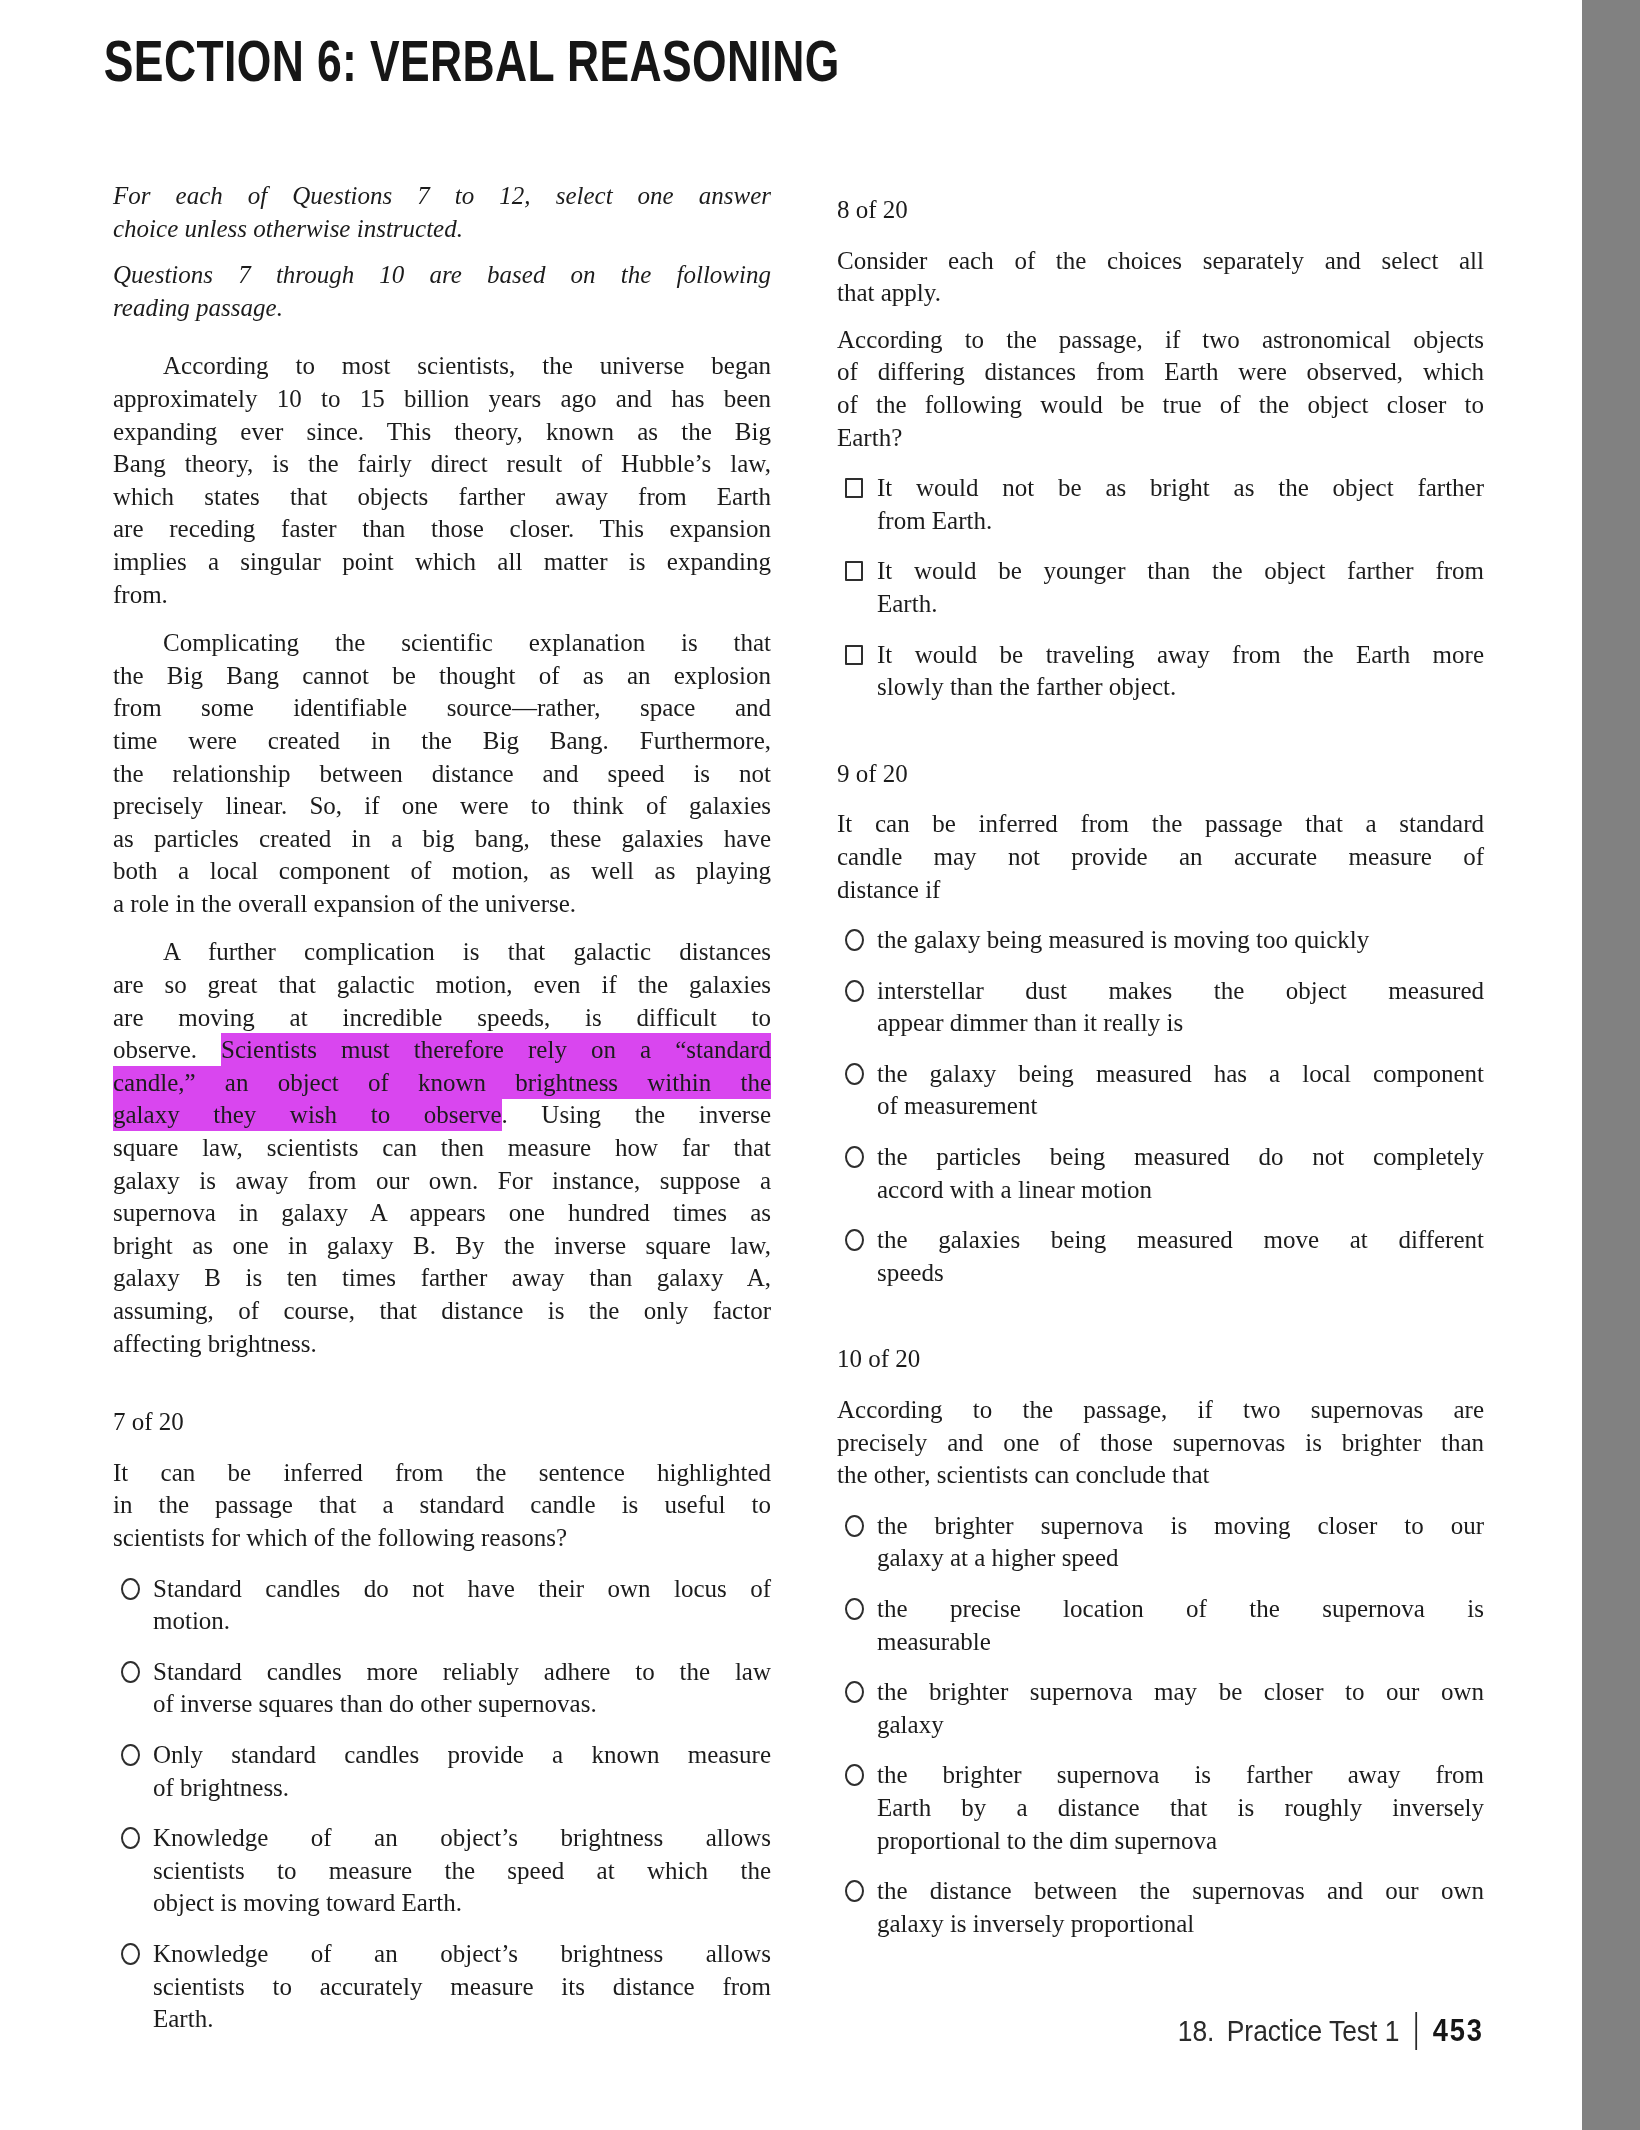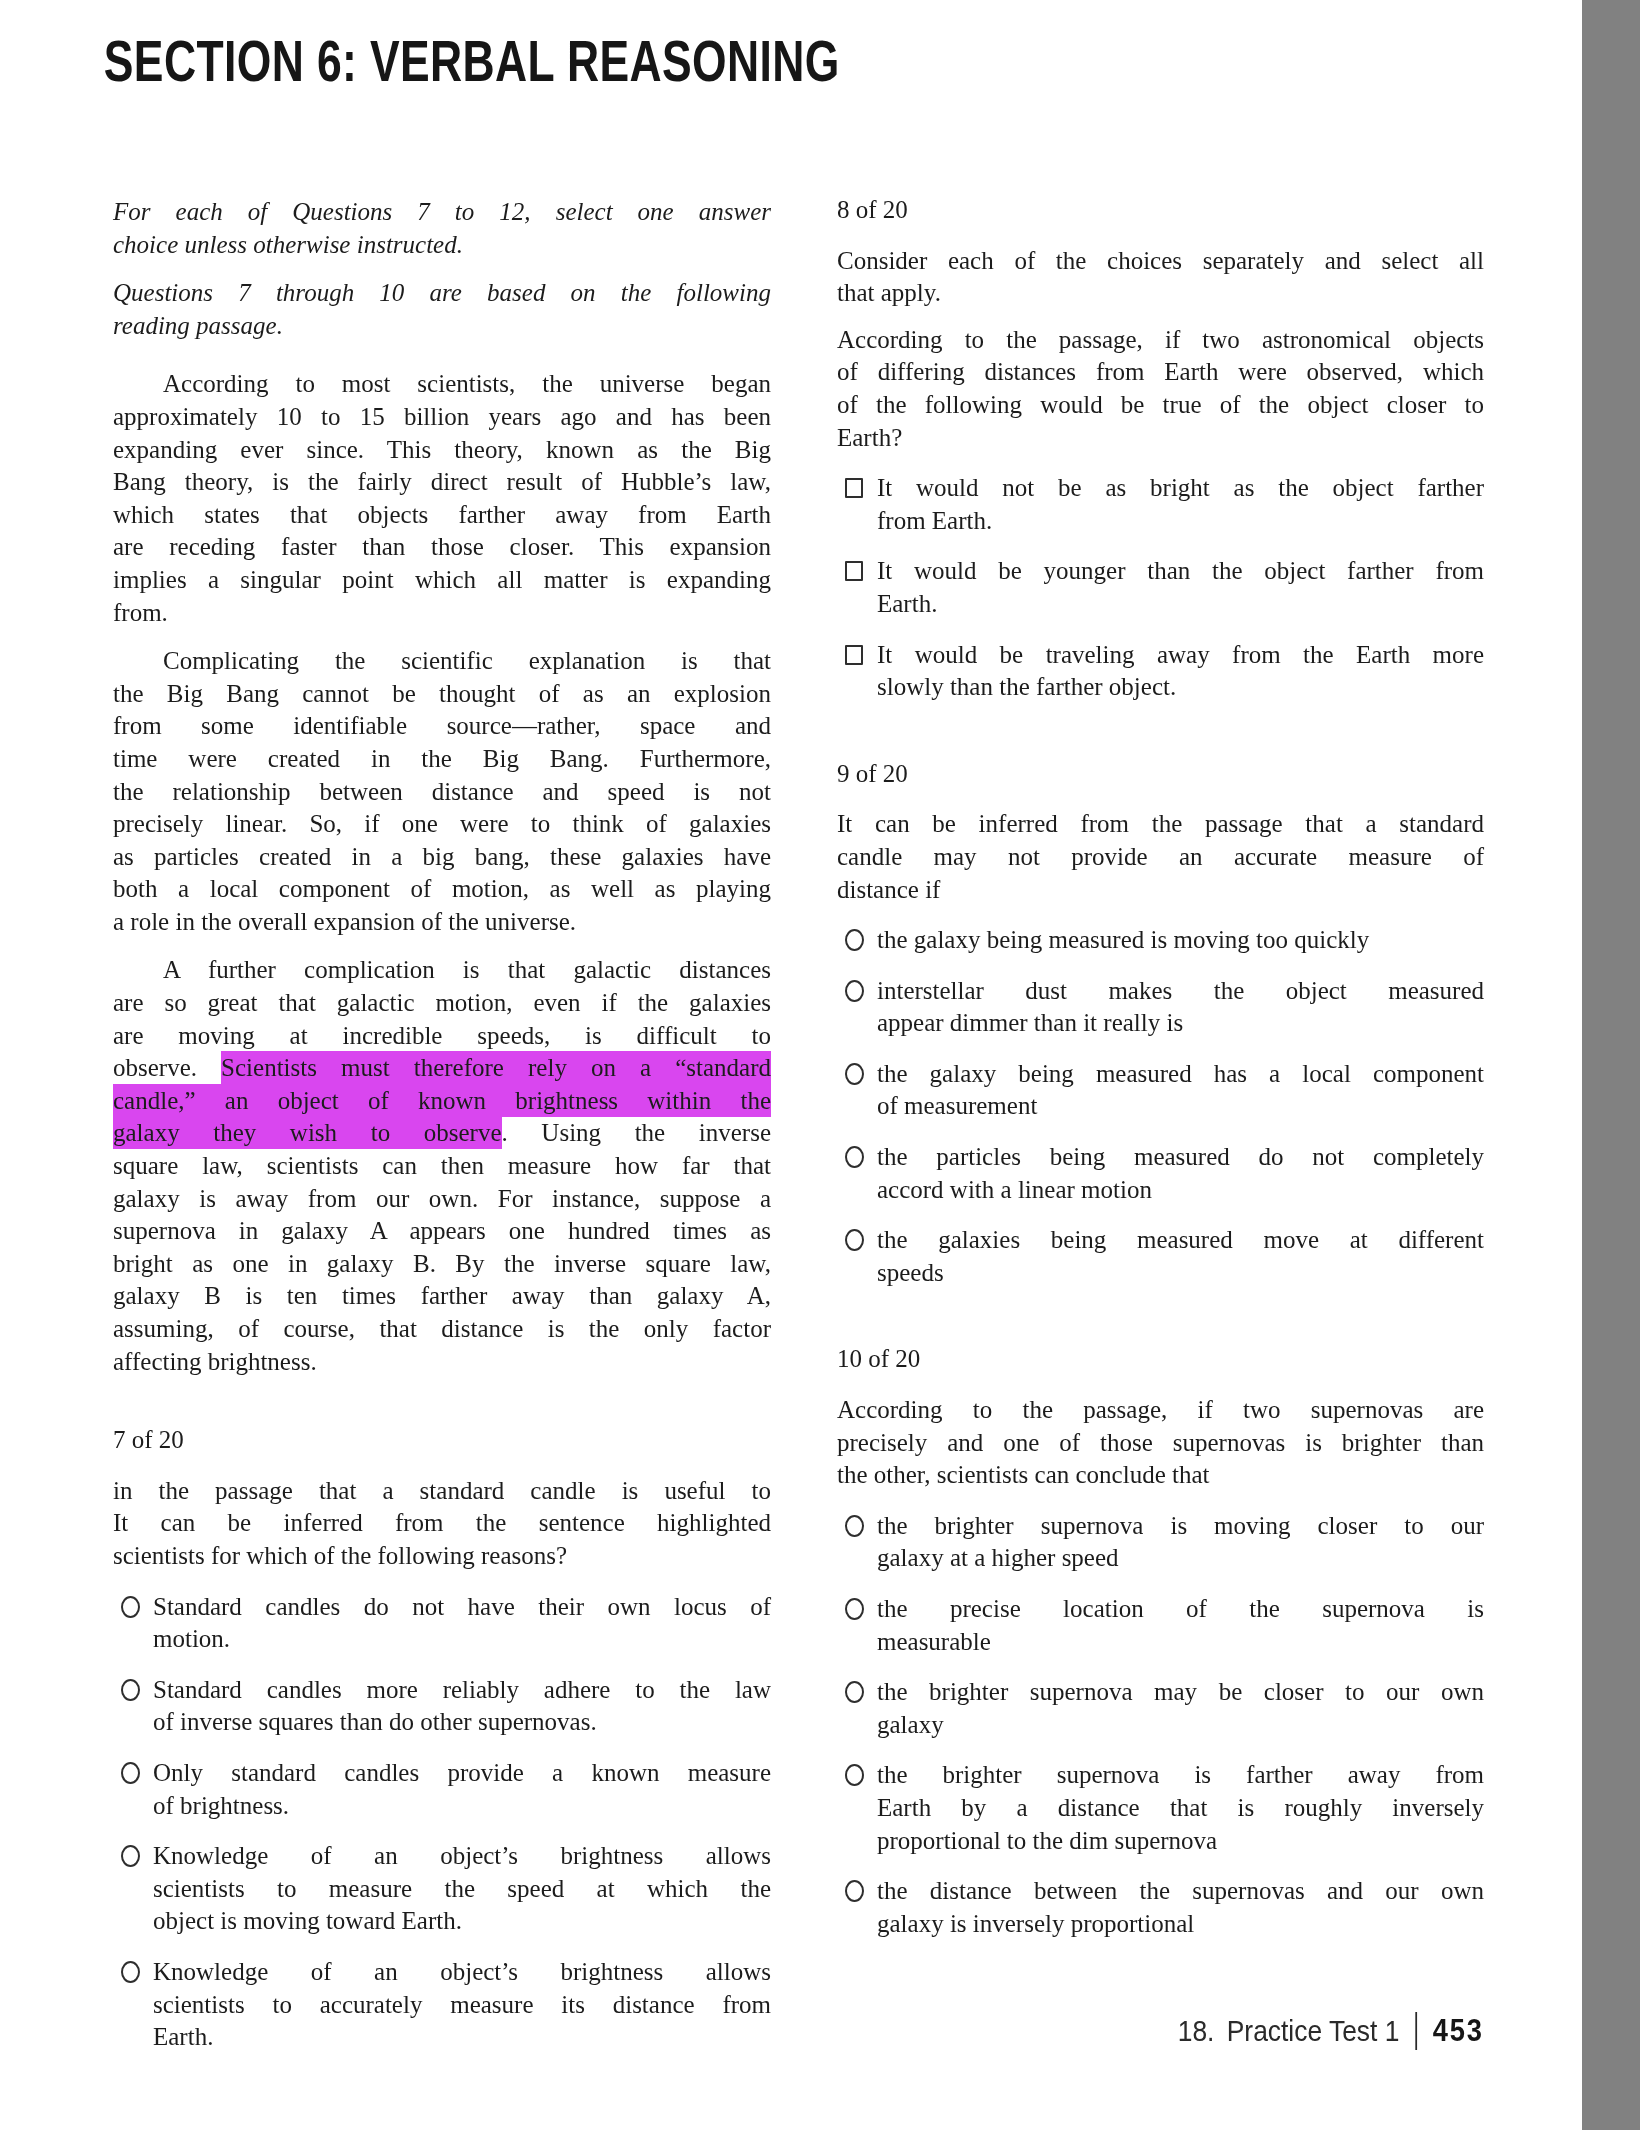--- a/index.html
+++ b/index.html
@@ -17,21 +17,21 @@
     letter-spacing:0.5px; transform:scaleX(0.78); transform-origin:center; color:#161616;
   }
 
   .col { position:absolute; top:180px; font-size:25px; line-height:32.6px; }
   .col-left  { left:113px; width:658px; }
   .col-right { left:837px; width:647px; }
 
   .jline { text-align:justify; text-align-last:justify; min-height:32.6px; }
   .jline.last { text-align-last:left; }
 
-  .italic-para { font-style:italic; margin-bottom:14px;margin-top:16px; }
+  .italic-para { font-style:italic; margin-bottom:14px; }
   .mb2 { margin-bottom:26px; }
   .para { margin-bottom:16px; }
   .indent > .jline:first-child, .indent-head > .jline:first-child { text-indent:50px; }
 
   .hl { background:#d946ef; padding:3px 0; }
 
   .question { margin-top:46px; }
   .col-right .question:first-child { margin-top:14px; }
   .col-right .question + .question { margin-top:54px; }
   .qheader { margin-bottom:18px; }
@@ -108,22 +108,22 @@
         <div class="jline">bright as one in galaxy B. By the inverse square law,</div>
         <div class="jline">galaxy B is ten times farther away than galaxy A,</div>
         <div class="jline">assuming, of course, that distance is the only factor</div>
         <div class="jline last">affecting brightness.</div>
       </div>
   </section>
 
   <section class="question">
     <div class="qheader">7 of 20</div>
     <div class="stem">
+        <div class="jline">It can be inferred from the sentence highlighted</div>
         <div class="jline">in the passage that a standard candle is useful to</div>
-        <div class="jline">It can be inferred from the sentence highlighted</div>
         <div class="jline last">scientists for which of the following reasons?</div>
       </div>
     <div class="options">
       <div class="option">
         <span class="bullet radio"></span>
         <div class="opt-text">
             <div class="jline">Standard candles do not have their own locus of</div>
             <div class="jline last">motion.</div>
           </div>
       </div>

